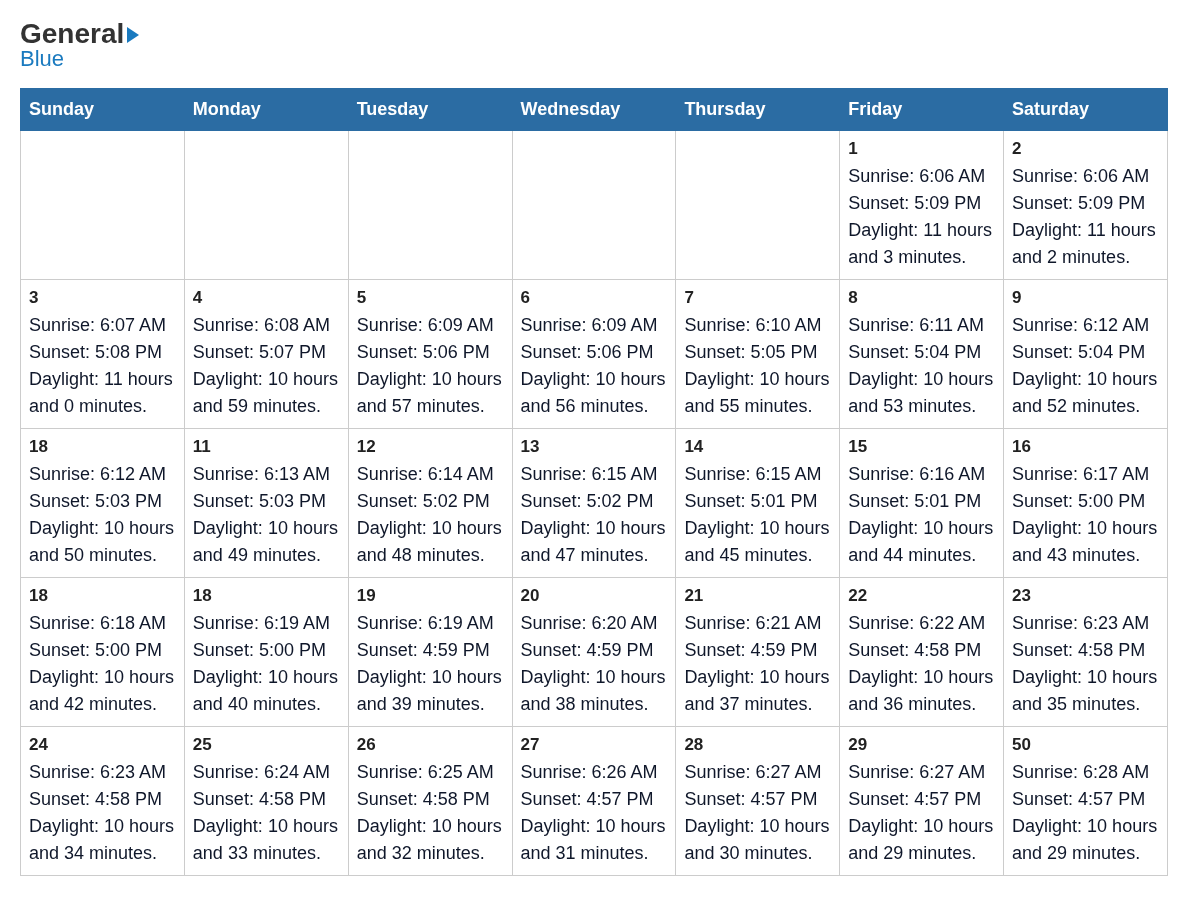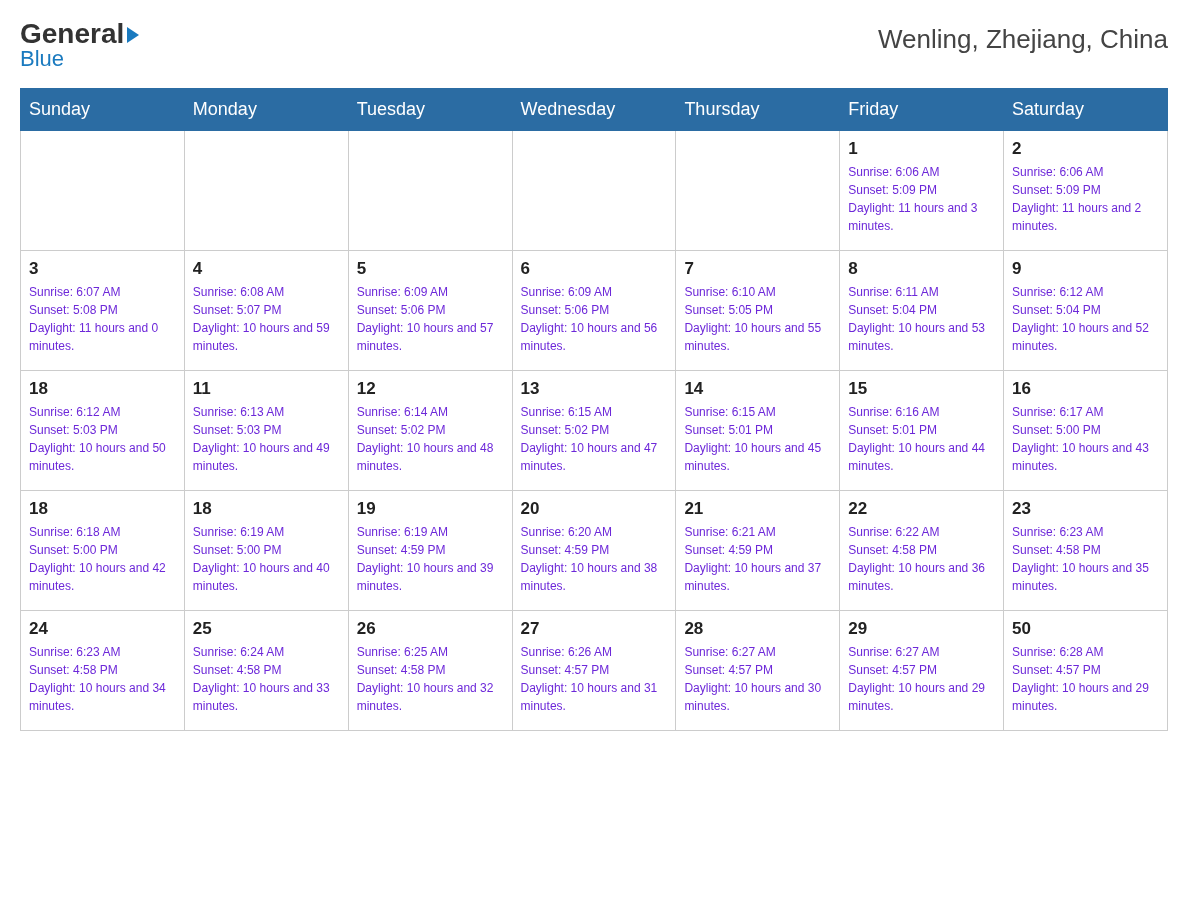--- a/index.html
+++ b/index.html
@@ -52,59 +52,58 @@
     }
     .calendar {
       width: 100%;
       border-collapse: collapse;
       border: 1px solid #aaa;
     }
     .calendar th {
       background-color: #2b6ca3;
       color: #fff;
       font-size: 18px;
-      font-weight: normal;
+      font-weight: bold;
       padding: 10px 8px;
       text-align: left;
       border: 1px solid #2b6ca3;
       width: calc(100% / 7);
     }
     .calendar td {
       vertical-align: top;
       padding: 8px;
       border: 1px solid #ccc;
       width: calc(100% / 7);
       min-height: 110px;
       height: 120px;
     }
     .day-number {
       font-size: 17px;
       font-weight: bold;
       color: #222;
       margin-bottom: 4px;
     }
     .day-info {
-      font-size: 12px;
-      color: #6d28d9;
+      font-size: 18px;
+      color: #0f172a;
       line-height: 1.5;
     }
     .empty-cell {
       background: #fff;
     }
   </style>
 </head>
 <body>
 
 <div class="header">
   <div class="logo">
     <div class="logo-general">General<span style="display:inline-block;width:0;height:0;border-top:8px solid transparent;border-bottom:8px solid transparent;border-left:12px solid #1a7abf;vertical-align:middle;margin-left:3px;margin-bottom:2px;"></span></div>
     <div class="logo-blue">Blue</div>
   </div>
   <div class="title-section">
-    <div class="calendar-subtitle">Wenling, Zhejiang, China</div>
   </div>
 </div>
 
 <table class="calendar">
   <thead>
     <tr>
       <th>Sunday</th>
       <th>Monday</th>
       <th>Tuesday</th>
       <th>Wednesday</th>

